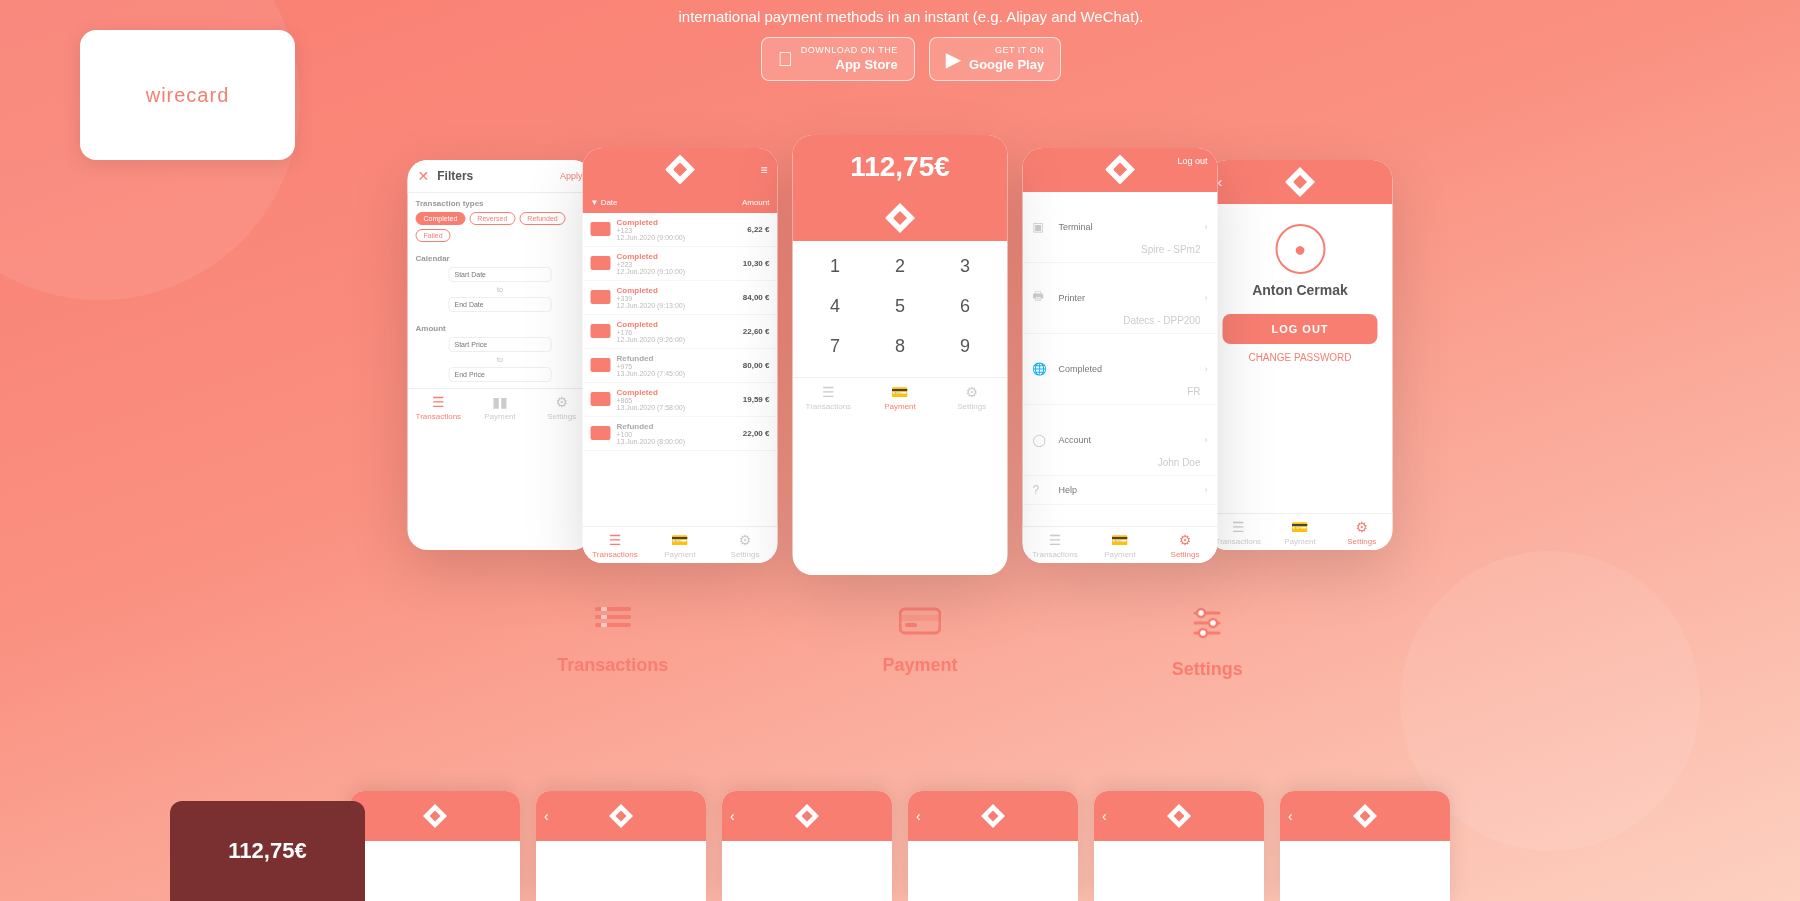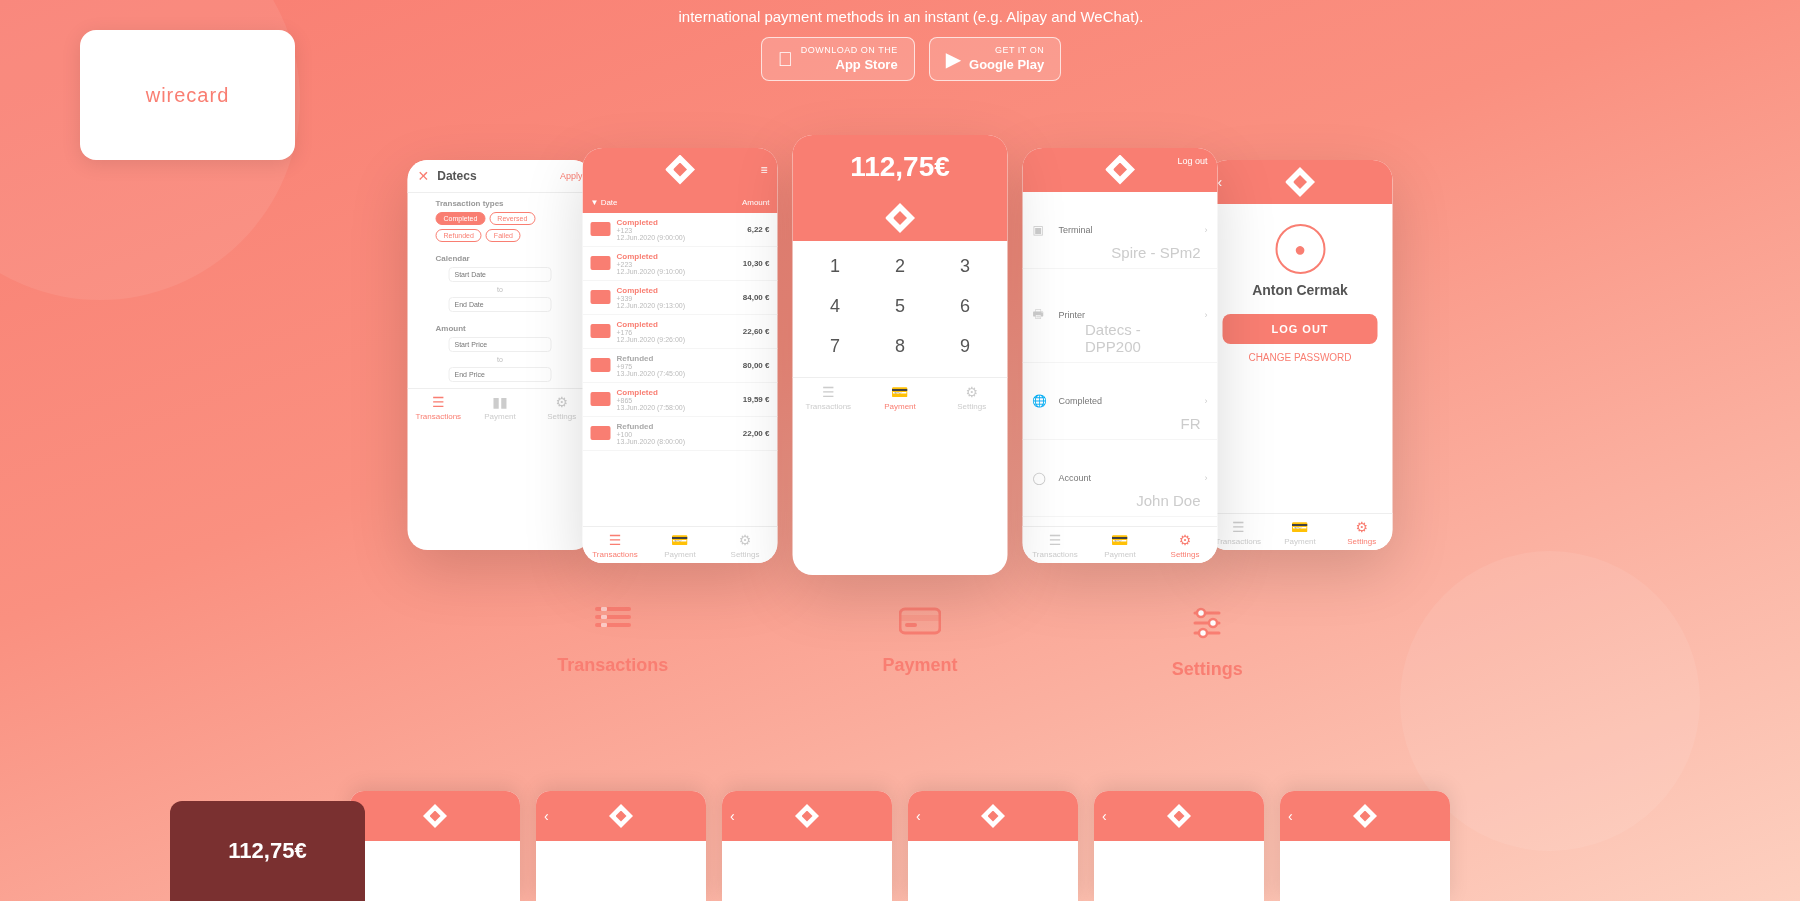--- a/index.html
+++ b/index.html
@@ -345,21 +345,21 @@
       flex: 1;
     }
 
     .filter-apply {
       font-size: 9px;
       color: #f97e72;
       cursor: pointer;
     }
 
     .filter-section {
-      padding: 6px 28px;
+      padding: 6px 8px;
     }
 
     .filter-section-title {
       font-size: 8px;
       color: #999;
       margin-bottom: 4px;
       font-weight: 600;
     }
 
     .filter-chips {
@@ -419,21 +419,21 @@
     }
 
     .settings-label {
       flex: 1;
       font-size: 9px;
       color: #777;
       margin-left: 6px;
     }
 
     .settings-value {
-      font-size: 15px;
+      font-size: 10px;
       color: #ccc;
       margin-top: 45px;
     }
 
     .settings-chevron {
       font-size: 9px;
       color: #ccc;
       margin-left: 4px;
     }
 
@@ -642,21 +642,21 @@
       </div>
     </div>
   </div>
 </div>
 
 <div class="phones-container">
 
   <div class="phone-card phone-left2">
     <div class="filter-header">
       <span class="filter-close">✕</span>
-      <span class="filter-title">Datecs</span>
+      <span class="filter-title">Filters</span>
       <span class="filter-apply">Apply</span>
     </div>
     <div class="filter-section">
       <div class="filter-section-title">Transaction types</div>
       <div class="filter-chips">
         <span class="filter-chip active">Completed</span>
         <span class="filter-chip">Reversed</span>
         <span class="filter-chip">Refunded</span>
         <span class="filter-chip">Failed</span>
       </div>

